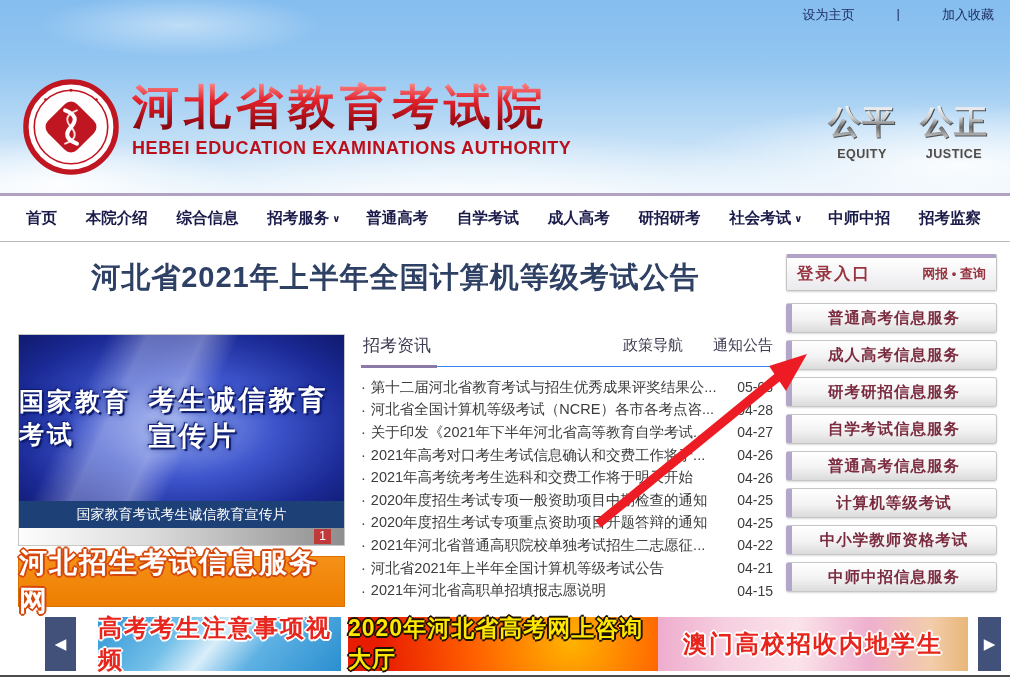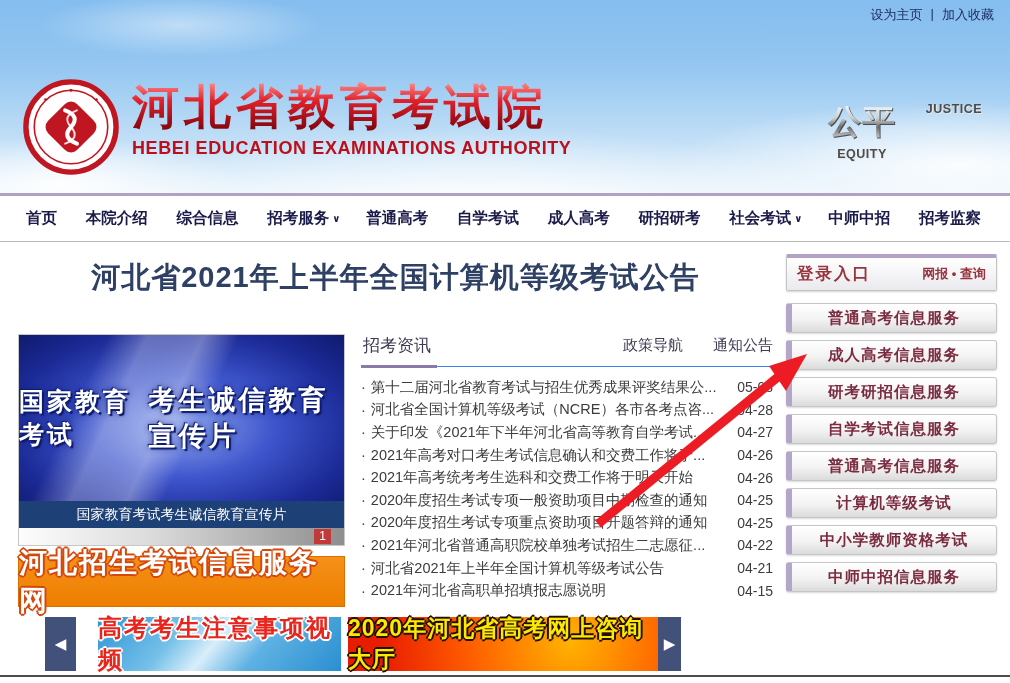--- a/index.html
+++ b/index.html
@@ -11,21 +11,21 @@
   .sky {
     position:relative; height:193px;
     background:
       radial-gradient(ellipse 260px 70px at 60px 185px, rgba(255,255,255,.95), rgba(255,255,255,0) 70%),
       radial-gradient(ellipse 420px 90px at 960px 165px, rgba(255,255,255,.9), rgba(255,255,255,0) 70%),
       radial-gradient(ellipse 520px 110px at 480px 205px, rgba(255,255,255,.85), rgba(255,255,255,0) 70%),
       radial-gradient(ellipse 200px 45px at 180px 25px, rgba(255,255,255,.45), rgba(255,255,255,0) 70%),
       linear-gradient(180deg,#84bdef 0%,#95c7f1 35%,#c4e0f7 75%,#e9f4fc 100%);
   }
   .top-links { position:absolute; top:6px; right:16px; font-size:13px; color:#1c2a5e; display:flex; gap:8px; }
-  .top-links span { cursor:default; }
+  .top-links span { cursor:default;margin-left:34px; }
   .logo-wrap { position:absolute; left:22px; top:78px; display:flex; align-items:flex-start; }
   .seal { width:98px; height:98px; }
   .title-block { margin-left:12px; padding-top:4px; }
   .site-title {
     font-size:47px; font-weight:bold; letter-spacing:5px; line-height:1.05;
     background:linear-gradient(180deg,#ff8a8a 0%,#e0212a 38%,#a30d16 78%,#7c060d 100%);
     -webkit-background-clip:text; background-clip:text; color:transparent;
   }
   .site-subtitle { margin-top:7px; font-size:18px; font-weight:bold; color:#bb101b; letter-spacing:.6px; }
   .badges { position:absolute; right:18px; top:100px; display:flex; gap:16px; }
@@ -159,20 +159,21 @@
       </div>
     </div>
 
     <div class="badges">
 
     <div class="badge">
           <div class="badge-cn">公平</div>
           <div class="badge-en">EQUITY</div>
         </div>
         <div class="badge">
+          <div class="badge-cn">公正</div>
           <div class="badge-en">JUSTICE</div>
         </div>
       </div>
   </div>
 
   <div class="nav">
 
   <div class="nav-item"><span>首页</span><span class="nav-caret"></span></div>
       <div class="nav-item"><span>本院介绍</span><span class="nav-caret"></span></div>
       <div class="nav-item"><span>综合信息</span><span class="nav-caret"></span></div>
@@ -307,20 +308,23 @@
   </div>
 
   <div class="banner-strip">
     <div class="strip-arrow">◀</div>
     <div class="strip-banner banner-blue">
       <span>高考考生注意事项视频</span>
     </div>
     <div class="strip-banner banner-red">
       <span>2020年河北省高考网上咨询大厅</span>
     </div>
+    <div class="strip-banner banner-pink">
+      <span>澳门高校招收内地学生</span>
+    </div>
     <div class="strip-arrow right">▶</div>
   </div>
 
   <div class="footer-line"></div>
 
   <svg class="arrow-overlay" viewBox="0 0 1010 683">
     <line x1="598" y1="524" x2="784" y2="372" stroke="#ed1c24" stroke-width="9"></line>
     <polygon points="807,354 786,391 769,366" fill="#ed1c24"></polygon>
   </svg>
 </div>

